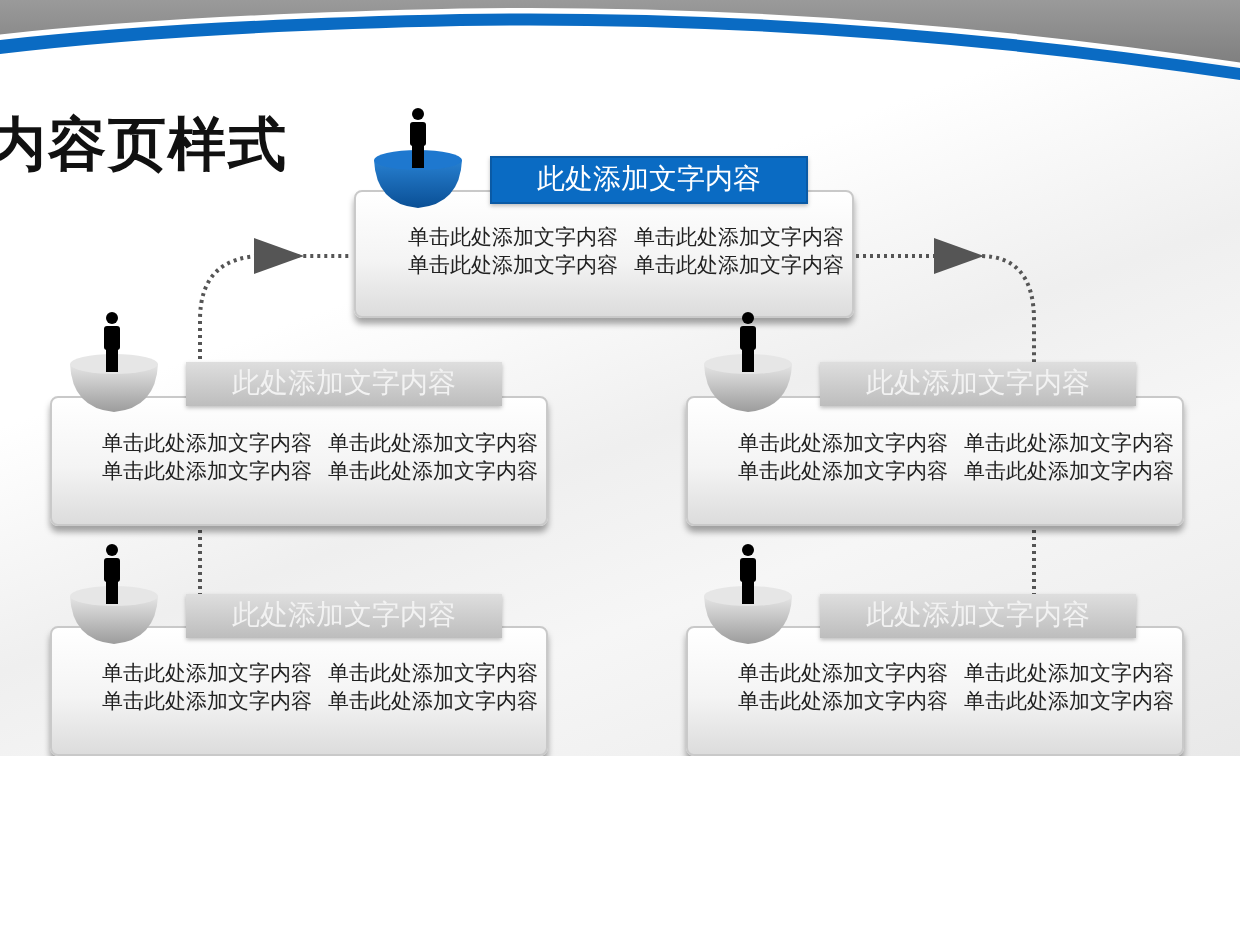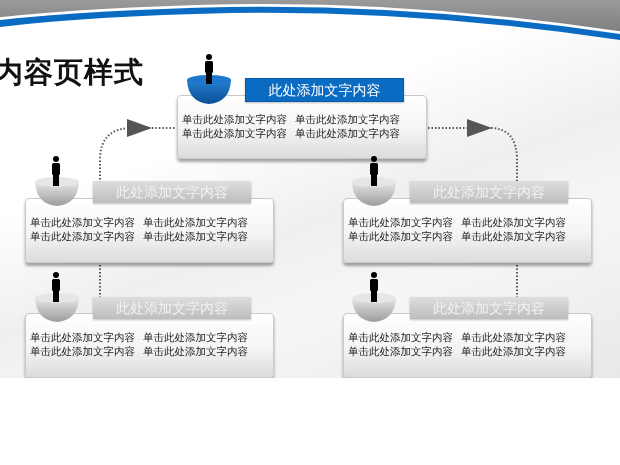--- a/index.html
+++ b/index.html
@@ -8,21 +8,21 @@
   .slide { position:absolute; left:0; top:0; width:620px; height:378px; overflow:hidden;
            background: linear-gradient(160deg, #ffffff 0%, #ffffff 35%, #efefef 55%, #f6f6f6 70%, #e8e8e8 100%); padding-left: 20px; }
   .swoosh { position:absolute; left:0; top:0; }
   .title { position:absolute; left:-6px; top:53px; font-size:29px; font-weight:bold; color:#111;
            letter-spacing:1px; font-family:"DejaVu Sans", sans-serif; }
   .flow-svg { position:absolute; left:0; top:0; }
 
   .card { position:absolute; border:1px solid #c9c9c9; border-radius:4px;
           background: linear-gradient(180deg, #ffffff 0%, #f4f4f4 55%, #dcdcdc 100%);
           box-shadow: 0 3px 3px rgba(0,0,0,0.35); }
-  .card .body { position:absolute; left:0; right:0; top:16px; text-align:left;
+  .card .body { position:absolute; left:0; right:0; top:16px; text-align:right;
                 font-size:10.5px; line-height:14px; color:#222; }
   .card .row { white-space:nowrap; }
   .card .row span { display:inline-block; margin:0 4px; }
 
   .tag { position:absolute; height:22px; line-height:22px; text-align:center; font-size:14px;
          color:#f2f2f2; background: linear-gradient(180deg,#dedede 0%, #bdbdbd 100%);
          box-shadow: 0 1px 2px rgba(0,0,0,0.25); }
   .tag.blue { background:#0a6bc3; color:#fff; border:1px solid #0a5aa5; }
 
   .bowl { position:absolute; }

